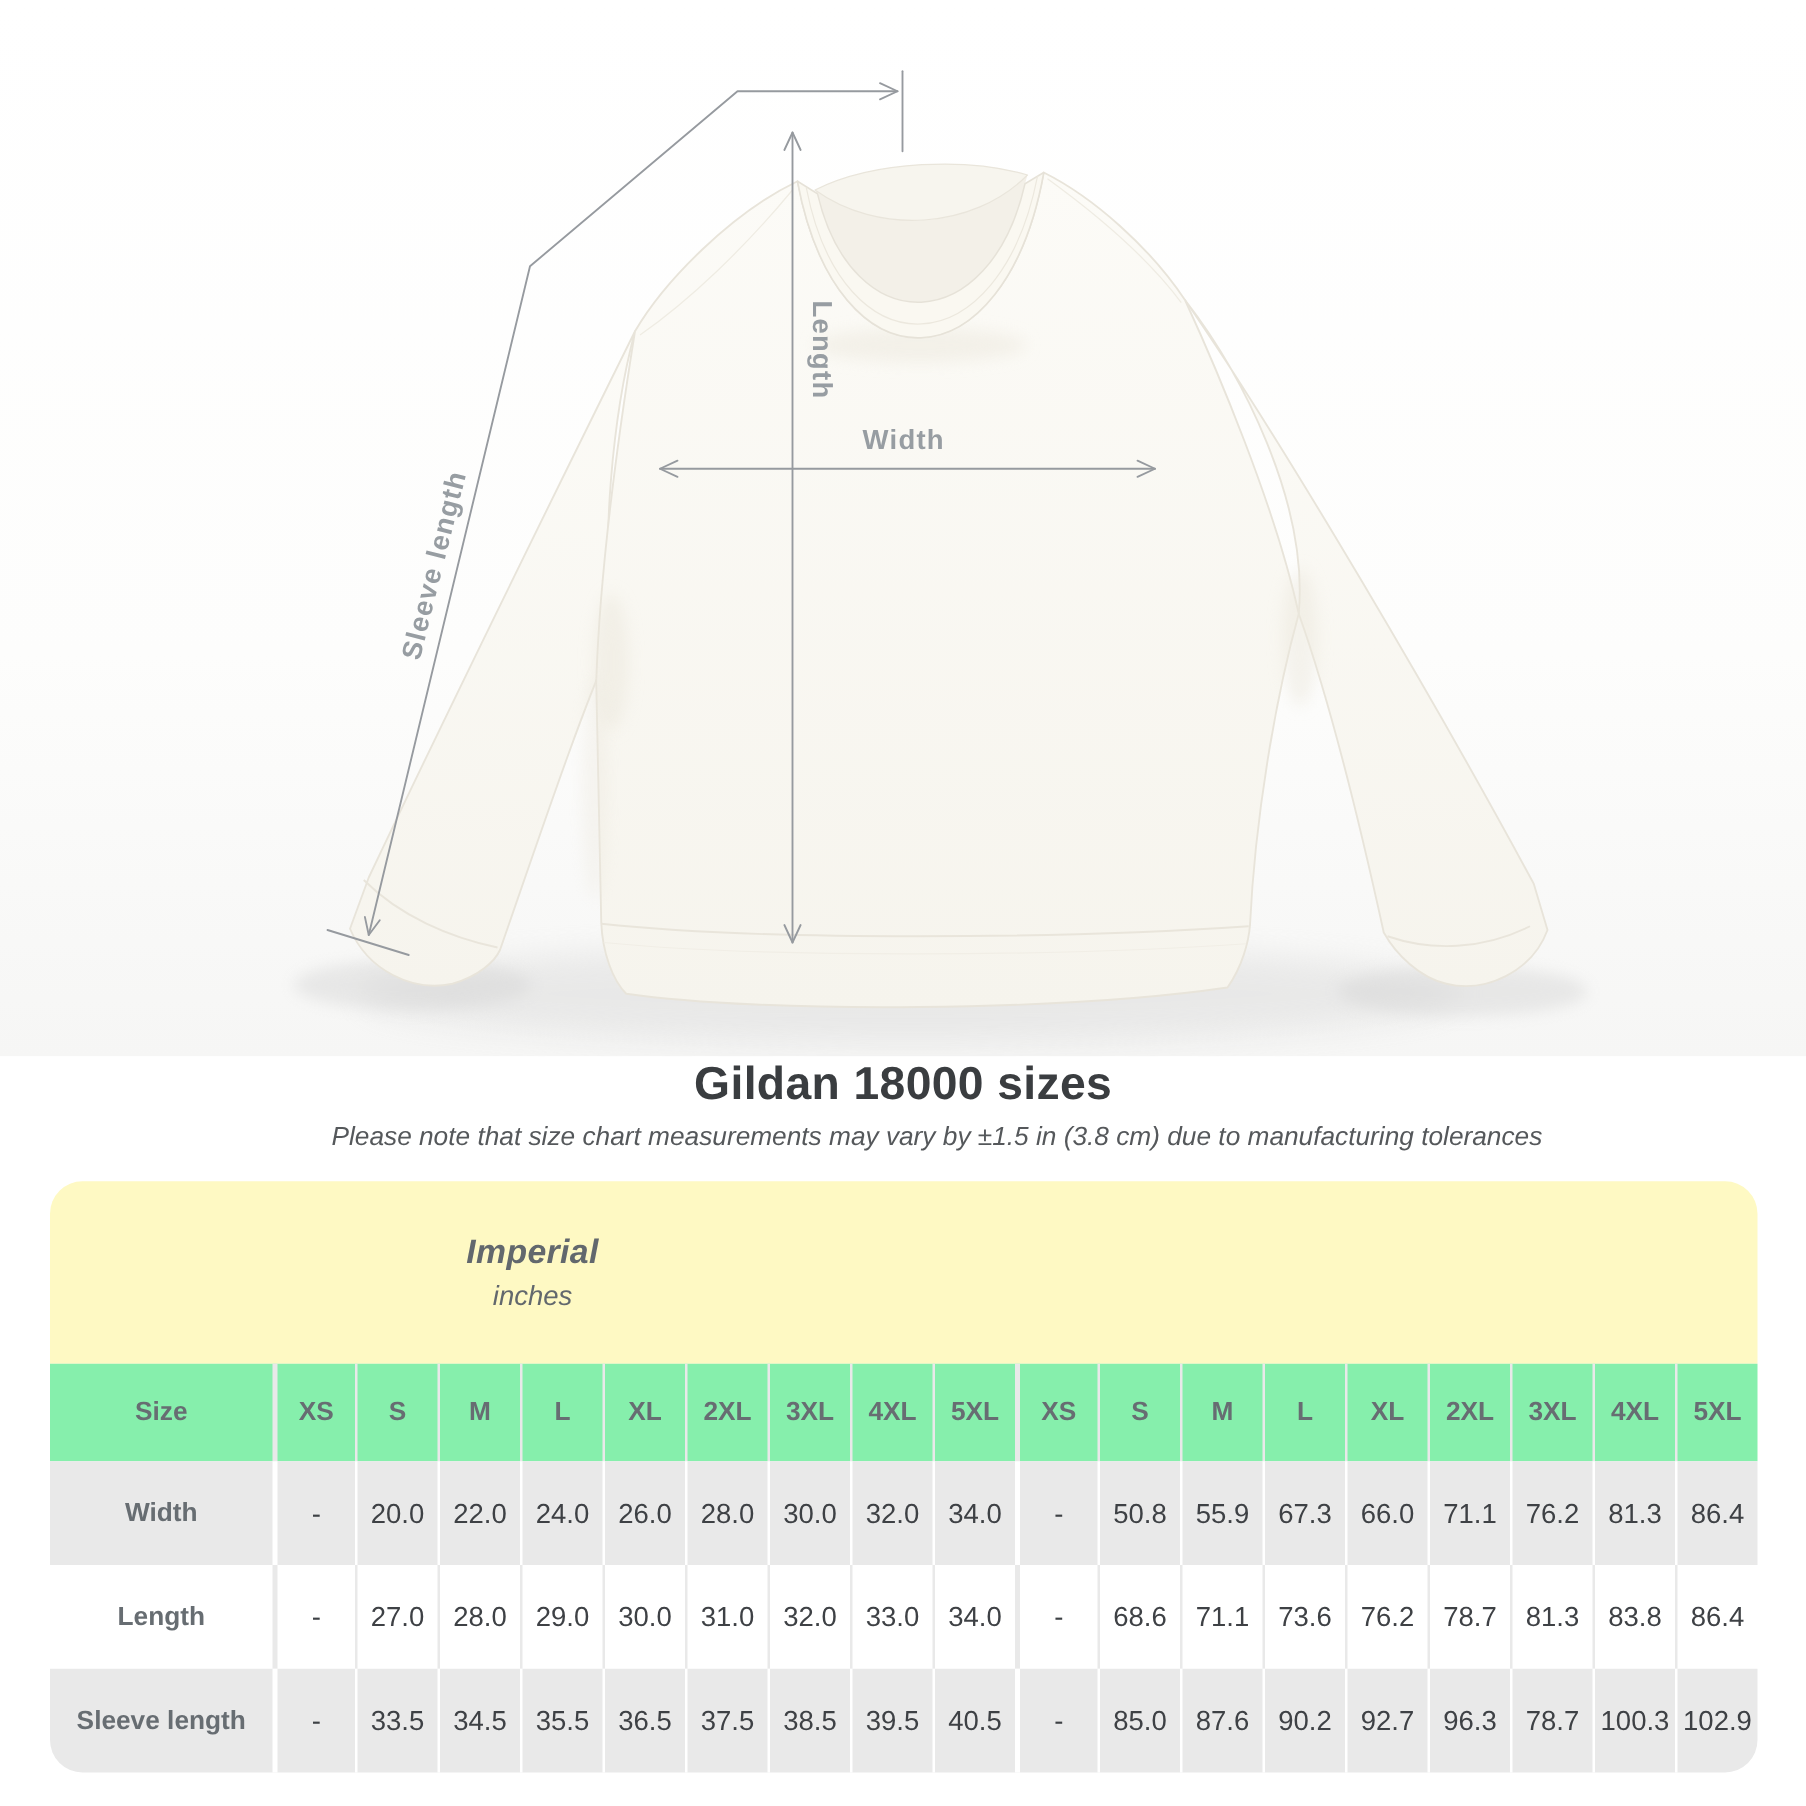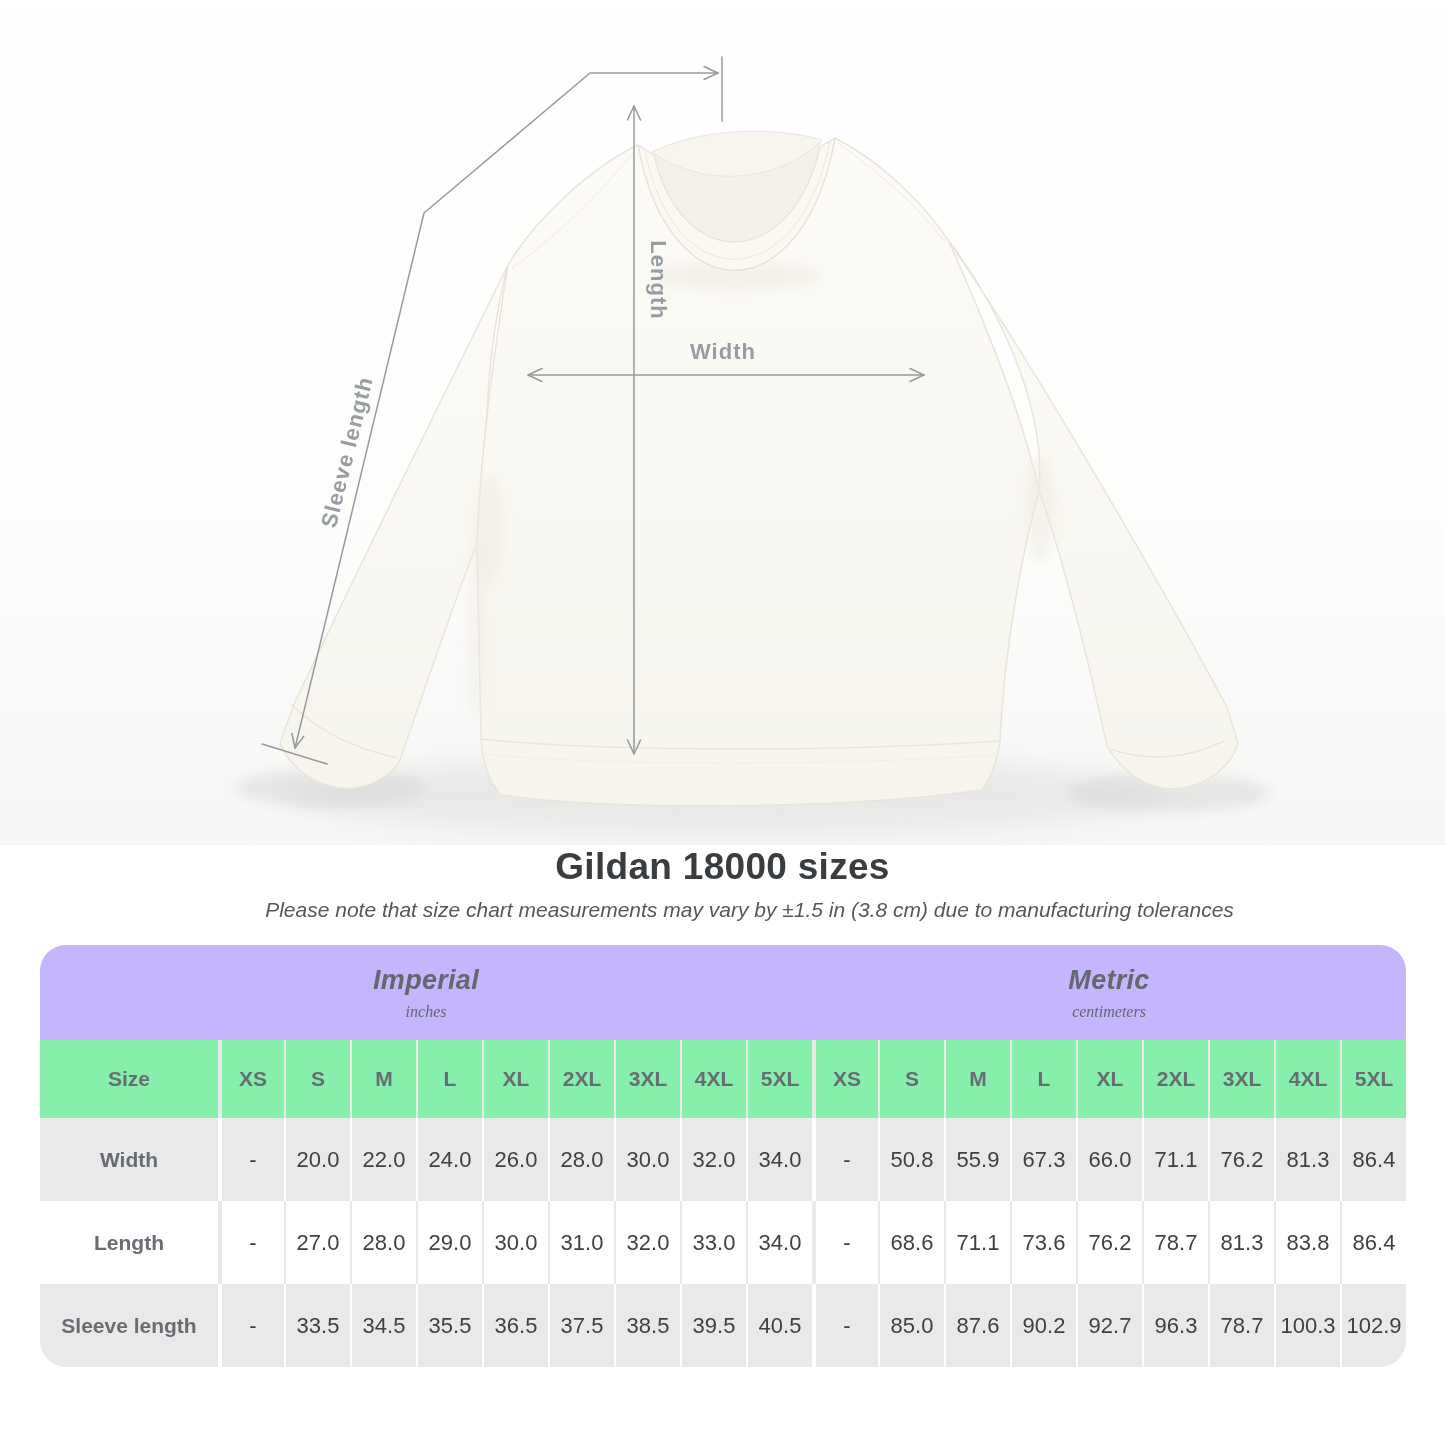--- a/index.html
+++ b/index.html
@@ -12,26 +12,26 @@
   .anno-label { font-family:"Liberation Sans", sans-serif; font-weight:bold; font-size:22px; fill:#979da2; letter-spacing:1px; }
 
   
   .title { position:absolute; top:846px; left:0; width:100%; text-align:center;
            font-size:37px; font-weight:bold; color:#3a3d40; letter-spacing:.3px; }
   .note  { position:absolute; top:898px; left:0; width:100%; text-align:center;
            font-size:21px; font-style:italic; color:#55585b;margin-left:27px; }
 
   
   .sizetable { position:absolute; top:945px; left:40px; width:1366px; }
-  .band { height:95px; background:#c4b5fd; border-radius:26px 26px 0 0; display:flex; }
+  .band { height:146px; background:#fef9c3; border-radius:26px 26px 0 0; display:flex; }
   .band-half { display:flex; flex-direction:column; align-items:center; justify-content:center; gap:7px; }
   .band-half.imp { width:56.52%; }
   .band-half.met { width:43.48%; }
   .band-title { font-size:27px; font-weight:bold; font-style:italic; color:#62686d; letter-spacing:.3px; }
-  .band-unit  { font-size:16px; font-style:italic; color:#62686d;font-family:Liberation Serif, serif; }
+  .band-unit  { font-size:22px; font-style:italic; color:#62686d; }
 
   .trow { display:grid; grid-template-columns:13.03% repeat(18, 1fr); }
   .trow.head  { height:78px; background:#86efac; --sep:#e9e9e9; }
   .trow.gray  { height:83px; background:#e9e9e9; --sep:#ffffff; }
   .trow.white { height:83px; background:#ffffff; --sep:#e9e9e9; }
   .trow:last-child { border-radius:0 0 26px 26px; }
   .cell { display:flex; align-items:center; justify-content:center;
           border-left:2px solid var(--sep); font-size:22px; color:#3e4145; }
   .cell:first-child { border-left:none; }
   .cell.major { border-left-width:4px; }
@@ -125,24 +125,20 @@
   </div>
 
   <div class="title">Gildan 18000 sizes</div>
   <div class="note">Please note that size chart measurements may vary by ±1.5 in (3.8 cm) due to manufacturing tolerances</div>
 
   <div class="sizetable">
     <div class="band">
       <div class="band-half imp">
         <div class="band-title">Imperial</div>
         <div class="band-unit">inches</div>
-      </div>
-      <div class="band-half met">
-        <div class="band-title">Metric</div>
-        <div class="band-unit">centimeters</div>
       </div>
     </div>
     <div>
         <div class="trow head">
           <div class="cell labelc">Size</div>
           <div class="cell major">XS</div>
           <div class="cell">S</div>
           <div class="cell">M</div>
           <div class="cell">L</div>
           <div class="cell">XL</div>

